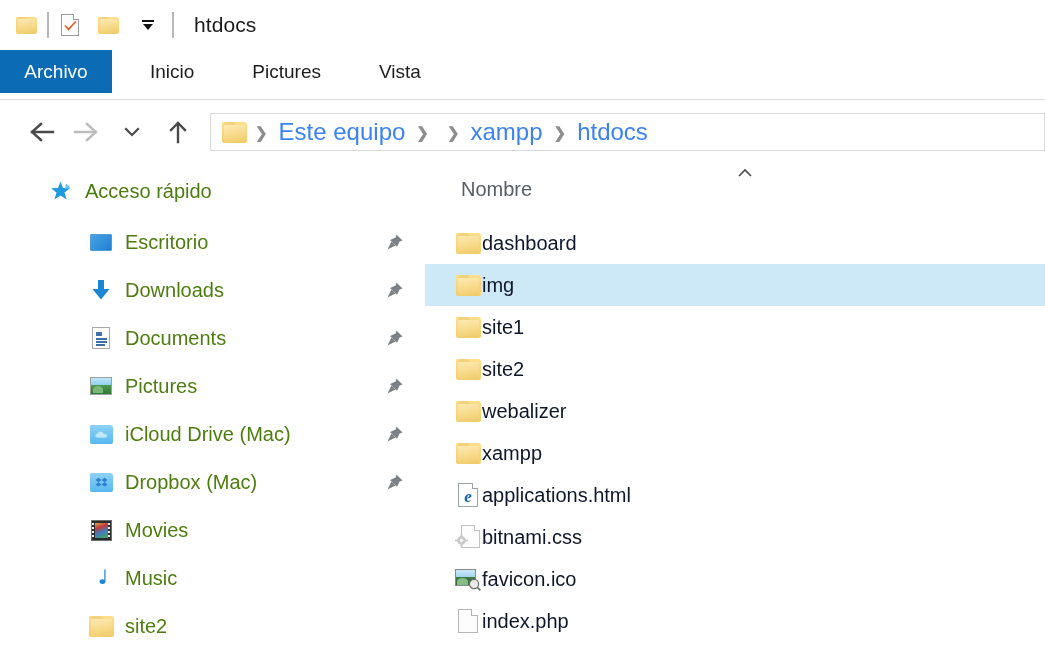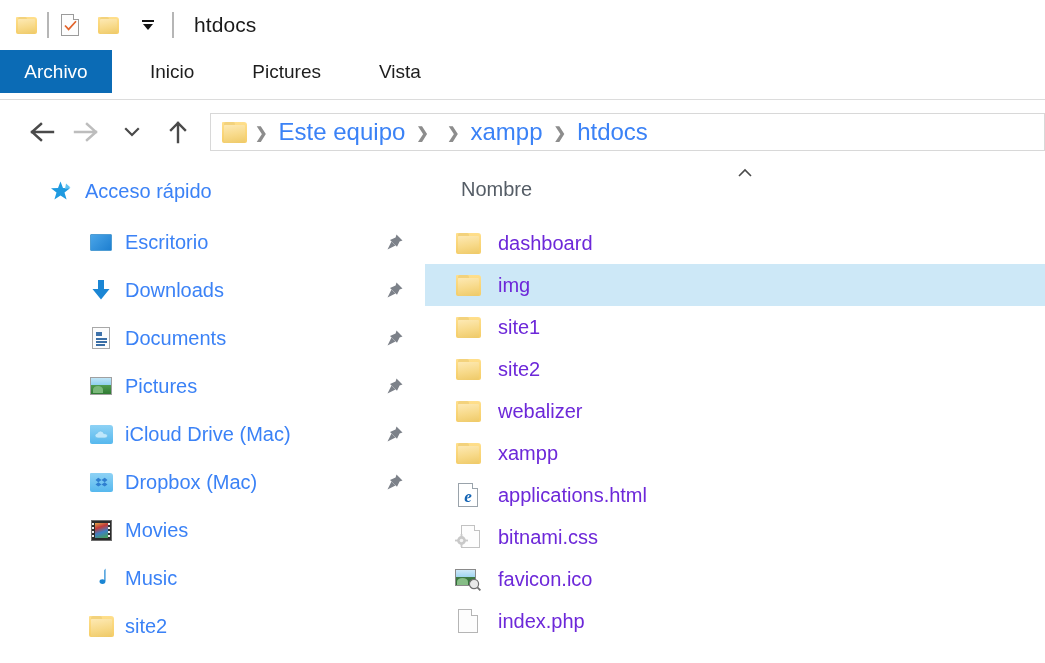--- a/index.html
+++ b/index.html
@@ -142,21 +142,21 @@
     height: 48px;
     display: flex; align-items: center;
     cursor: default;
   }
   .nav-row .ico {
     width: 26px; height: 26px;
     display: flex; align-items: center; justify-content: center;
     flex: 0 0 26px;
   }
   .nav-row .lbl {
-    font-size: 20px; color: #3b82f6;
+    font-size: 20px; color: #4d7c0f;
     margin-left: 11px; white-space: nowrap;
   }
   .nav-row .pin {
     position: absolute; right: 21px; top: 50%;
     transform: translateY(-50%);
     width: 18px; height: 18px;
   }
   .nav-row.root { padding-left: 48px; }
   .nav-row.child { padding-left: 88px; }
 
@@ -237,22 +237,22 @@
     padding-left: 30px;
     cursor: default;
   }
   .file-row.selected { background: #cde8f7; text-align: center; }
   .file-row .fico {
     width: 26px; height: 24px;
     display: flex; align-items: center; justify-content: center;
     flex: 0 0 26px;
   }
   .file-row .fname {
-    font-size: 20px; color: #6d28d9;
-    margin-left: 17px; white-space: nowrap;
+    font-size: 20px; color: #0f172a;
+    margin-left: 1px; white-space: nowrap;
   }
 
   
   .ic-edge {
     width: 20px; height: 24px; background: #ffffff;
     border: 1px solid #9aa3ab; position: relative;
   }
   .ic-edge .fold {
     position: absolute; right: -1px; top: -1px; width: 6px; height: 6px;
     background: #ffffff; border-left: 1px solid #9aa3ab; border-bottom: 1px solid #9aa3ab;

